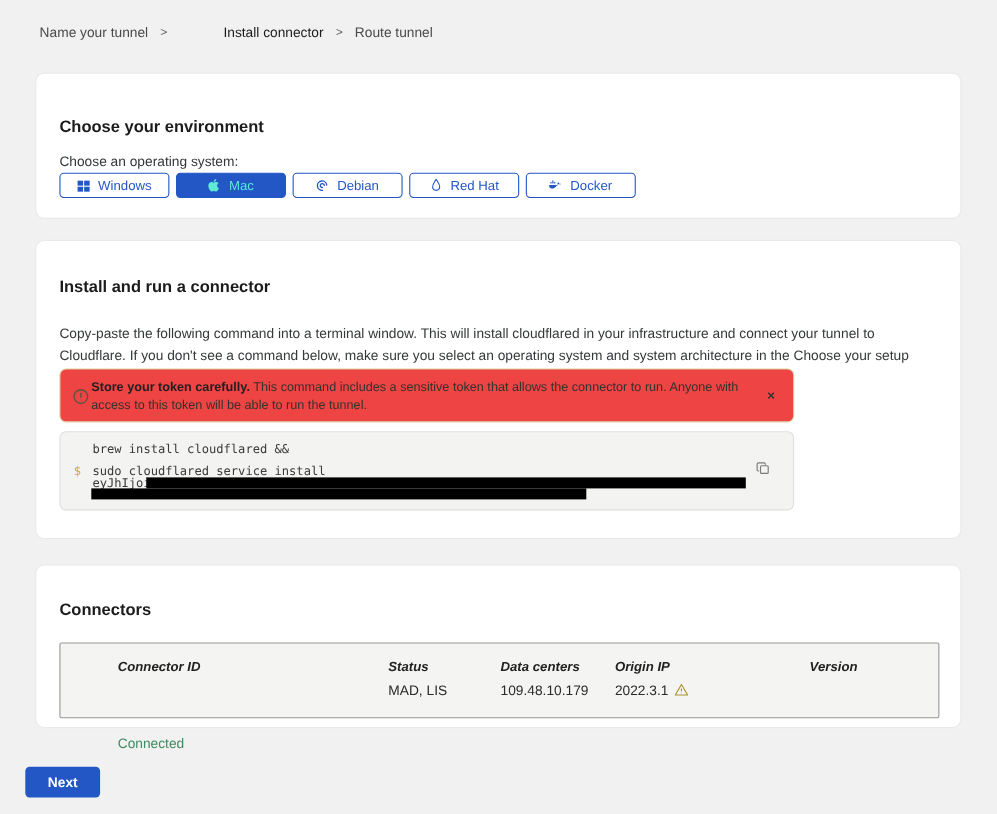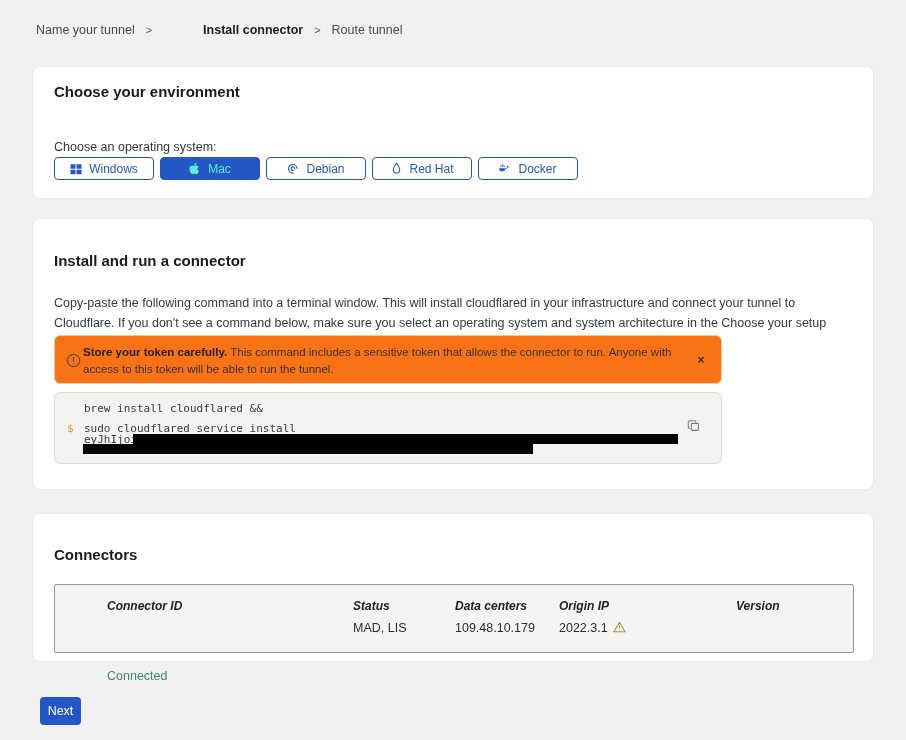--- a/index.html
+++ b/index.html
@@ -8,50 +8,50 @@
     font-family:"Liberation Sans", sans-serif;
     background:#f1f1f2;
     color:#2b2b2b;
     -webkit-font-smoothing:antialiased;
   }
   .page { position:relative; width:906px; height:740px; overflow:hidden; }
 
   
   .breadcrumb { position:absolute; left:36px; top:23px; font-size:12.5px; color:#4a4a4a; display:flex; align-items:center; gap:11px; }
   .crumb { color:#4a4a4a; cursor:default; }
-  .crumb.active { font-weight:bold; color:#1d1d1d;padding-left:40px; }
+  .crumb.active { font-weight:normal; color:#1d1d1d;padding-left:40px; }
   .crumb-sep { color:#5a5a5a; font-size:11px; }
 
   
   .card { position:absolute; left:32px; width:842px; background:#ffffff; border:1px solid #e9e9e9; border-radius:8px; }
   .card-1 { top:66px;  height:133px; }
   .card-2 { top:218px; height:272px; }
   .card-3 { top:513px; height:149px; }
   .card h2 { font-size:15px; font-weight:bold; color:#1b1b1b; }
 
   
-  .card-1 h2 { position:absolute; left:21px; top:16px; }
+  .card-1 h2 { position:absolute; left:21px; top:40px; }
   .os-label { position:absolute; left:21px; top:73px; font-size:12.5px; color:#33383c; }
   .os-row { position:absolute; left:21px; top:90px; display:flex; gap:6px;align-items:center; }
   .os-btn {
     width:100px; height:23px; display:flex; align-items:center; justify-content:center; gap:7px;
     background:#ffffff; border:1px solid var(--accent); border-radius:4px;
     color:var(--accent); font-size:12px; font-family:"Liberation Sans",sans-serif; cursor:pointer;
   }
   .os-btn.selected { background:var(--accent); color:#5eead4; }
   .os-btn svg { display:block; }
   .os-btn .ic { width:12px; height:12px; display:flex; align-items:center; justify-content:center; }
 
   
   .card-2 h2 { position:absolute; left:21px; top:33px; }
   .install-desc { position:absolute; left:21px; top:74px; width:796px; font-size:12.5px; line-height:20px; color:#36393a; }
 
   .warn-banner {
     position:absolute; left:21px; top:116px; width:668px; height:49px;
-    background:#f97316; border:1px solid #dbcf9e; border-radius:6px;
+    background:#ef4444; border:1px solid #dbcf9e; border-radius:6px;
   }
   .warn-icon { position:absolute; left:11px; top:17px; }
   .warn-text { position:absolute; left:28px; top:8px; width:600px; font-size:11.5px; line-height:17px; color:#33322c; }
   .warn-text b { color:#1f1f1f; }
   .warn-close { position:absolute; right:12px; top:16px; width:16px; height:16px; border:0; background:transparent; color:#33322c; font-size:12px; font-weight:bold; cursor:pointer; line-height:16px; text-align:center; }
 
   .code-block {
     position:absolute; left:21px; top:173px; width:668px; height:72px;
     background:#f3f3f2; border:1px solid #dedede; border-radius:6px;
     font-family:"DejaVu Sans Mono", monospace; font-size:11px; color:#3a3a3a;
@@ -72,23 +72,23 @@
     display:grid; grid-template-columns:246px 102px 104px 177px auto;
     padding:14px 0 0 52px; grid-auto-rows:min-content; row-gap:8px;
   }
   .th { font-size:12px; font-weight:bold; color:#222;font-style:italic; }
   .td { font-size:12.5px; color:#2b2b2b; }
   .td.status { color:var(--ok-green);margin-top:48px; }
   .version-cell { display:flex; align-items:flex-start; gap:5px; }
 
   
   .next-btn {
-    position:absolute; left:40px; top:697px; width:41px; height:28px;
+    position:absolute; left:23px; top:697px; width:68px; height:28px;
     background:var(--accent); color:#fff; border:0; border-radius:4px;
-    font-size:12.5px; font-family:"Liberation Sans",sans-serif; cursor:pointer;
+    font-size:12.5px; font-family:"Liberation Sans",sans-serif; cursor:pointer;font-weight:bold;
   }
 </style>
 </head>
 <body>
 
 <div class="page">
 
   <nav class="breadcrumb">
     <span class="crumb">Name your tunnel</span>
     <span class="crumb-sep">&gt;</span>

